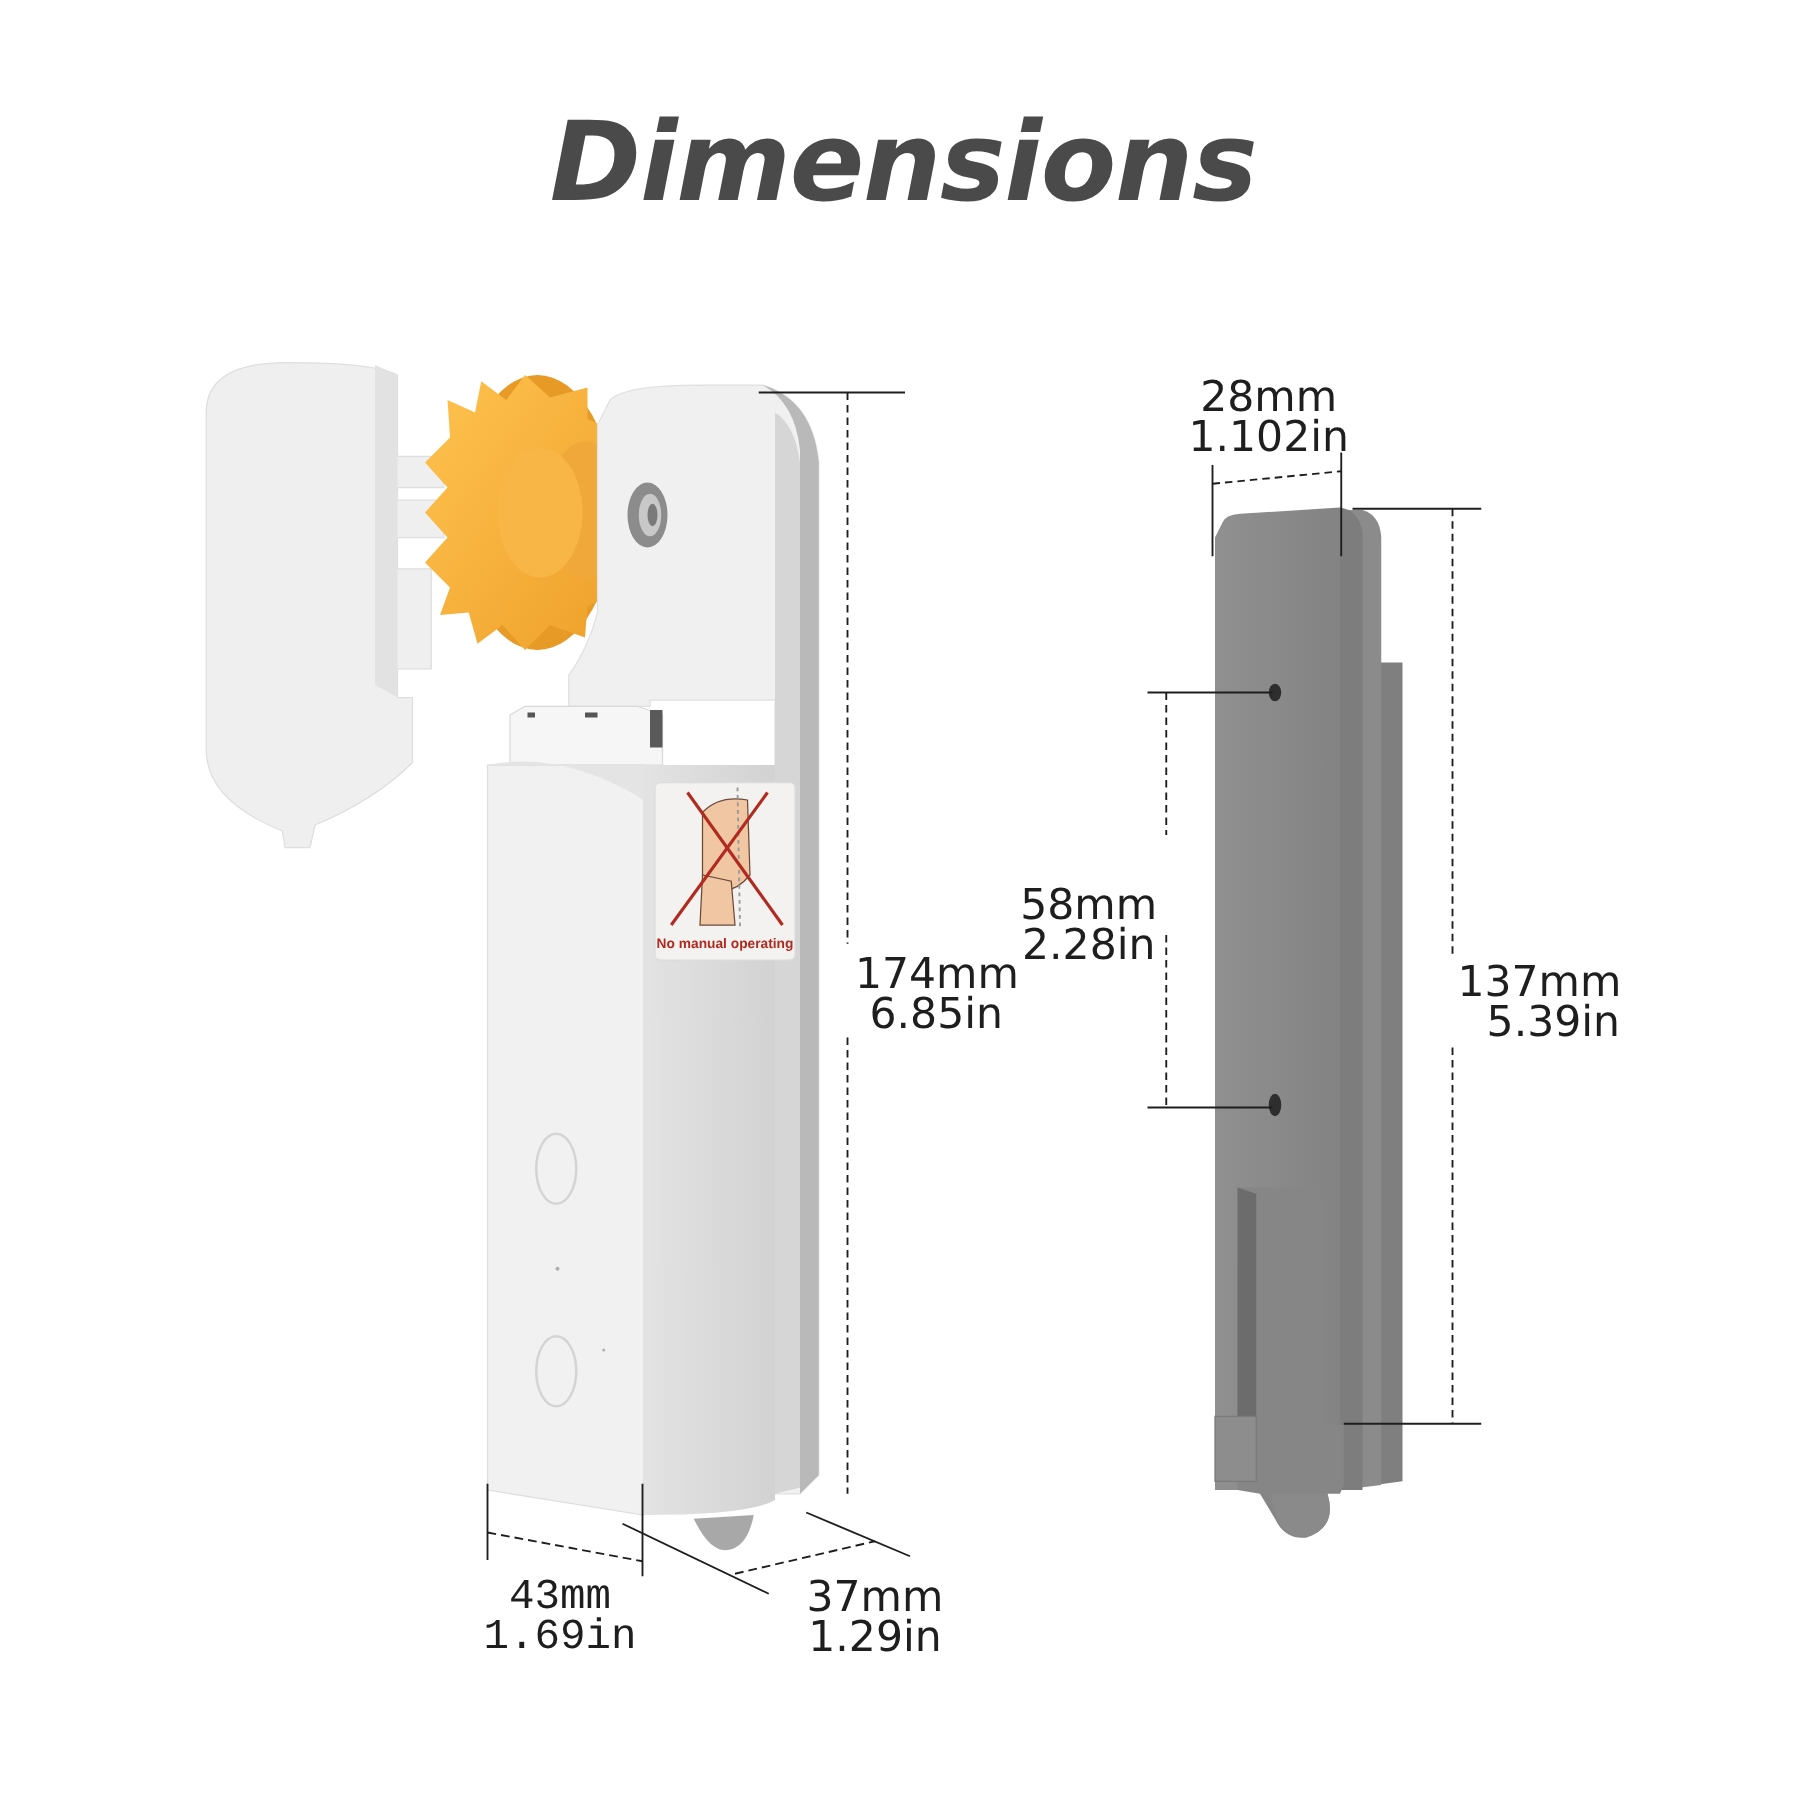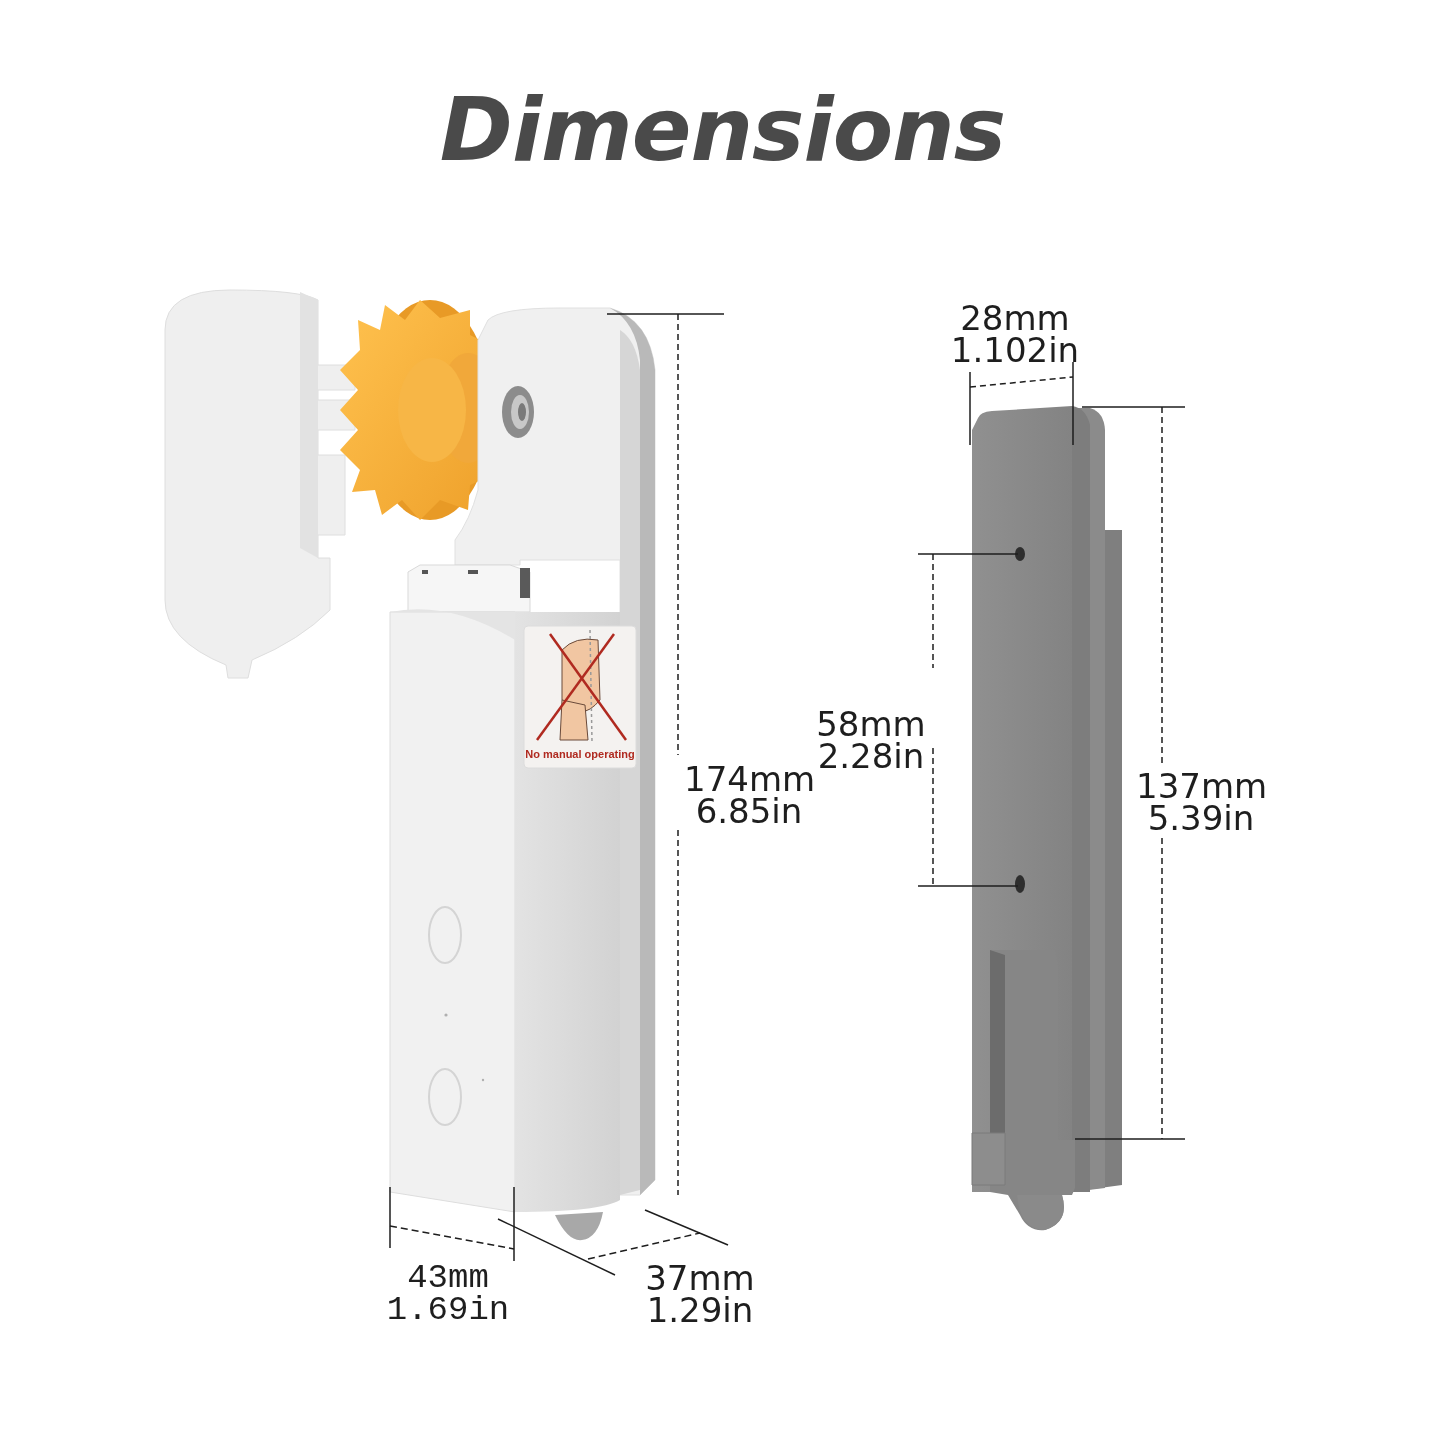--- a/index.html
+++ b/index.html
@@ -146,16 +146,16 @@
 </div>
 
 <div class="label" style="left:950px; top:302px; width:130px;">
   <span>28mm</span>
   <span>1.102in</span>
 </div>
 <div class="label" style="left:806px; top:676px; width:130px;margin-top:32px;">
   <span>58mm</span>
   <span>2.28in</span>
 </div>
-<div class="label" style="left:1136px; top:770px; width:130px;">
+<div class="label" style="left:1166px; top:770px; width:130px;text-align:right;">
   <span>137mm</span>
   <span>5.39in</span>
 </div>
 
 </body></html>

